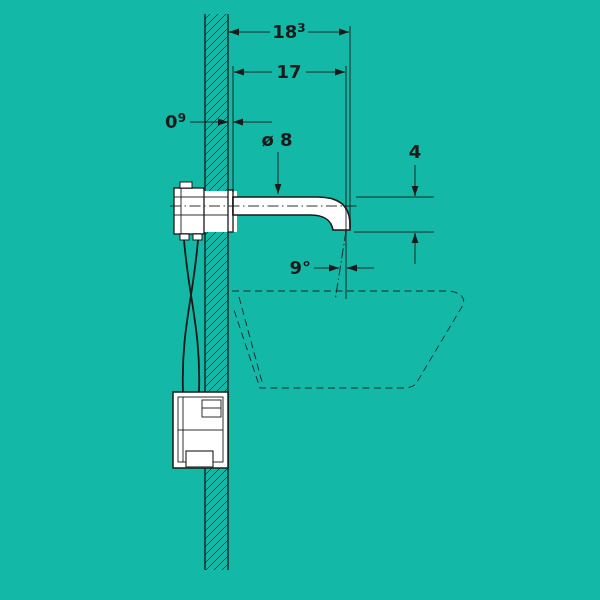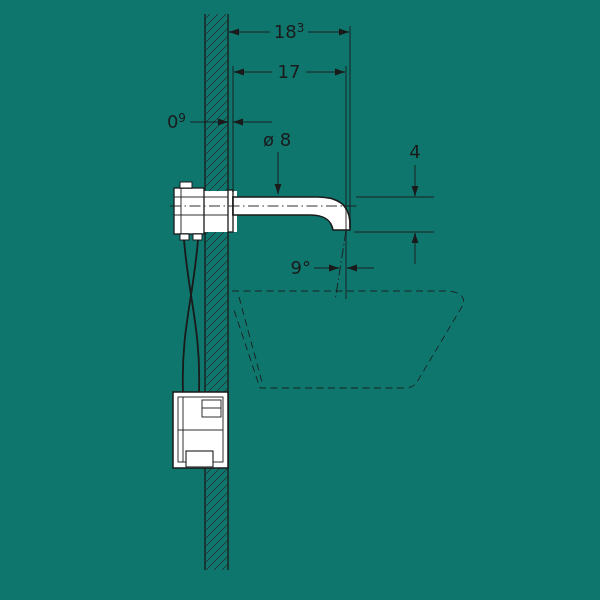--- a/index.html
+++ b/index.html
@@ -4,22 +4,23 @@
 <style>
   html, body {
     margin: 0;
     padding: 0;
     background: #ffffff;
   }
   .stage {
     position: relative;
     width: 600px;
     height: 600px;
-    background: #0f766e;
+    background: #14b8a6;
     overflow: hidden;
+    font-weight: bold;
   }
   svg {
     display: block;
   }
   text {
     font-family: "DejaVu Sans", "Liberation Sans", sans-serif;
     font-size: 18px;
     fill: #1a1a1a;
   }
   .sup {

